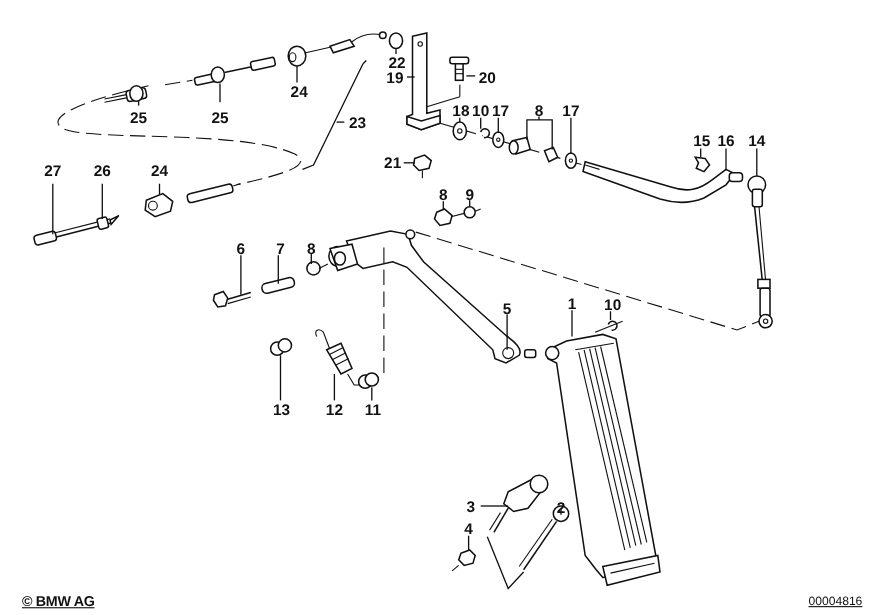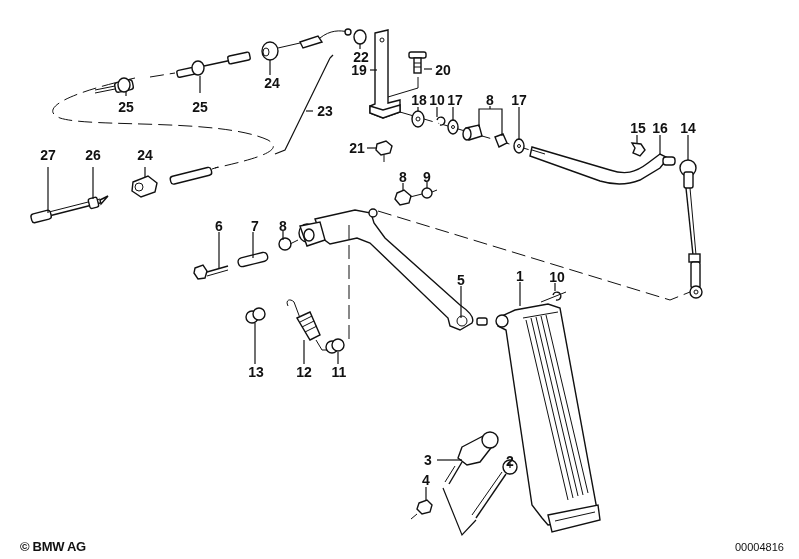--- a/index.html
+++ b/index.html
@@ -3,22 +3,22 @@
 <meta charset="utf-8">
 <style>
   html, body { margin: 0; padding: 0; background: #ffffff; }
   body { width: 799px; height: 559px; position: relative; overflow: hidden; font-family: "Liberation Sans", sans-serif; }
   #diagram { position: absolute; left: 0; top: 0; width: 799px; height: 559px; }
   .callout { font-family: "Liberation Sans", sans-serif; font-weight: bold; font-size: 14px; fill: #111; }
   .part { fill: #fff; stroke: #111; stroke-width: 1.4; }
   .thin { fill: none; stroke: #111; stroke-width: 1; }
   .dash { fill: none; stroke: #111; stroke-width: 1; stroke-dasharray: 14 6; }
   .leader { stroke: #111; stroke-width: 1.2; fill: none; }
-  .copyright { position: absolute; left: 20px; top: 539px; font-size: 13px; font-weight: bold; color: #111; letter-spacing: -0.3px; }
-  .docnum { position: absolute; left: 735px; top: 541px; font-size: 11px; color: #111; }
+  .copyright { position: absolute; left: 20px; top: 539px; font-size: 13px; font-weight: bold; color: #111; letter-spacing: -0.3px; text-decoration: underline; }
+  .docnum { position: absolute; left: 735px; top: 541px; font-size: 11px; color: #111; text-decoration: underline; }
 </style>
 </head>
 <body>
 
 <svg id="diagram" viewBox="0 0 799 559" xmlns="http://www.w3.org/2000/svg">
 
   <g>
     <path class="dash" d="M135,78 C60,95 40,110 60,118 C90,128 220,118 268,140 C285,150 260,158 215,168"></path>
     <path class="dash" d="M150,77 L175,73"></path>
 

